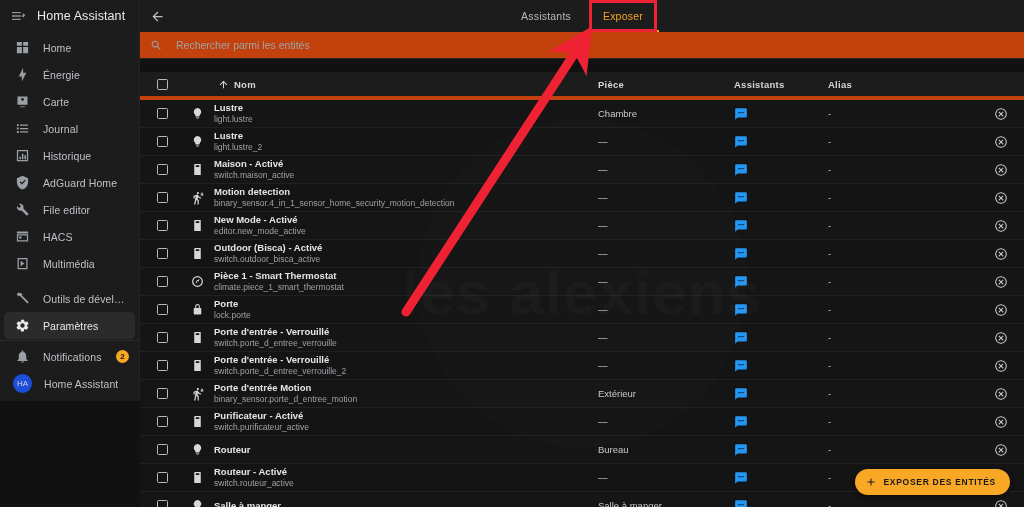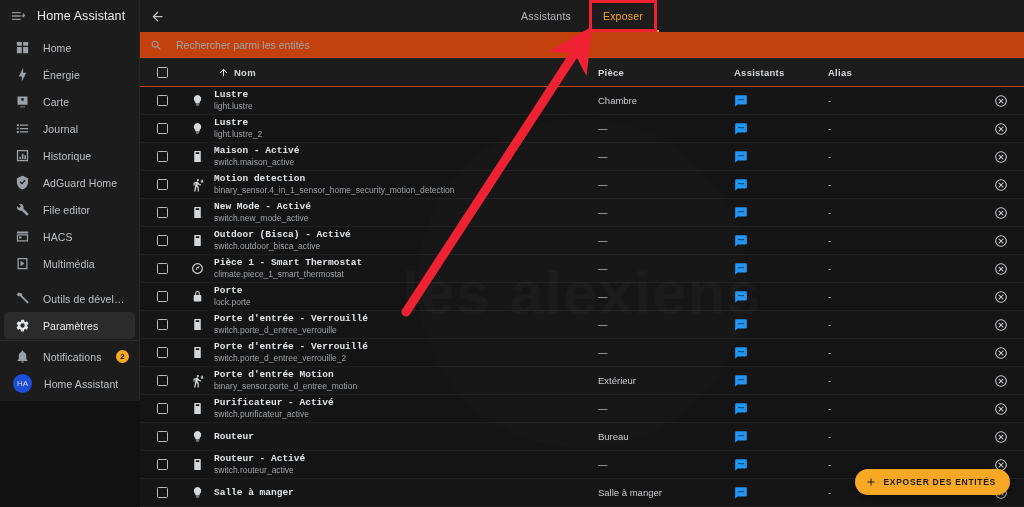--- a/index.html
+++ b/index.html
@@ -180,25 +180,26 @@
   .table-wrap {
     flex: 1 1 auto;
     overflow: hidden;
     position: relative;
     background: #111111;
   }
   .thead {
     display: flex; align-items: center;
     height: 28px;
     background: #1c1c1c;
-    border-bottom: 1px solid #c2410c;
+    border-bottom: 4px solid #c2410c;
     font-size: 9.5px;
     color: #d3d6d9;
     font-weight: bold;
     letter-spacing: .25px;
+    margin-top: 13px;
   }
   .row {
     display: flex; align-items: center;
     height: 28px;
     border-bottom: 1px solid #202020;
     background: #151515;
     font-size: 10px;
     position: relative;
   }
   .row:nth-child(even) { background: #141414; }
@@ -217,21 +218,21 @@
     cursor: pointer;
   }
   .sort-wrap { display:flex; align-items:center; gap:5px; padding-left: 4px; }
   .sort-arrow { color: #e2e5e8; display:flex; align-items:center; }
 
   .ent-name {
     color: #e3e6e9;
     font-size: 9.5px;
     font-weight: 600;
     line-height: 12px;
-    white-space: nowrap; overflow: hidden; text-overflow: ellipsis; font-family: Liberation Mono, monospace;
+    white-space: nowrap; overflow: hidden; text-overflow: ellipsis;
   }
   .ent-id {
     color: #9da1a6;
     font-size: 8.5px;
     line-height: 11px;
     white-space: nowrap; overflow: hidden; text-overflow: ellipsis;
   }
   .assist-ico { color: #2196f3; display:flex; align-items:center; width:15px; height:15px;}
   .del-ico { color: #cfd2d5; cursor:pointer; display:flex; align-items:center;}
 
@@ -626,21 +627,21 @@
             <div class="c-check">
               <div class="chk"></div>
             </div>
             <div class="c-icon">
               <svg width="13" height="13" viewBox="0 0 24 24" fill="currentColor">
                 <path d="M7 2h10a1 1 0 0 1 1 1v18a1 1 0 0 1-1 1H7a1 1 0 0 1-1-1V3a1 1 0 0 1 1-1m1.8 2.2v3.3h6.4V4.2H8.8Z"></path>
               </svg>
             </div>
             <div class="c-name">
               <div class="ent-name">New Mode - Activé</div>
-              <div class="ent-id">switch.new_mode_active</div>
+              <div class="ent-id">editor.new_mode_active</div>
             </div>
             <div class="c-piece">—</div>
             <div class="c-assist">
               <span class="assist-ico">
                 <svg width="14" height="14" viewBox="0 0 24 24" fill="currentColor">
                   <path d="M20 2H4a2 2 0 0 0-2 2v18l4-4h14a2 2 0 0 0 2-2V4a2 2 0 0 0-2-2M7.5 8.5h2v2h-2v-2m3.5 0h2v2h-2v-2m3.5 0h2v2h-2v-2Z"></path>
                 </svg>
               </span>
             </div>
             <div class="c-alias">-</div>

